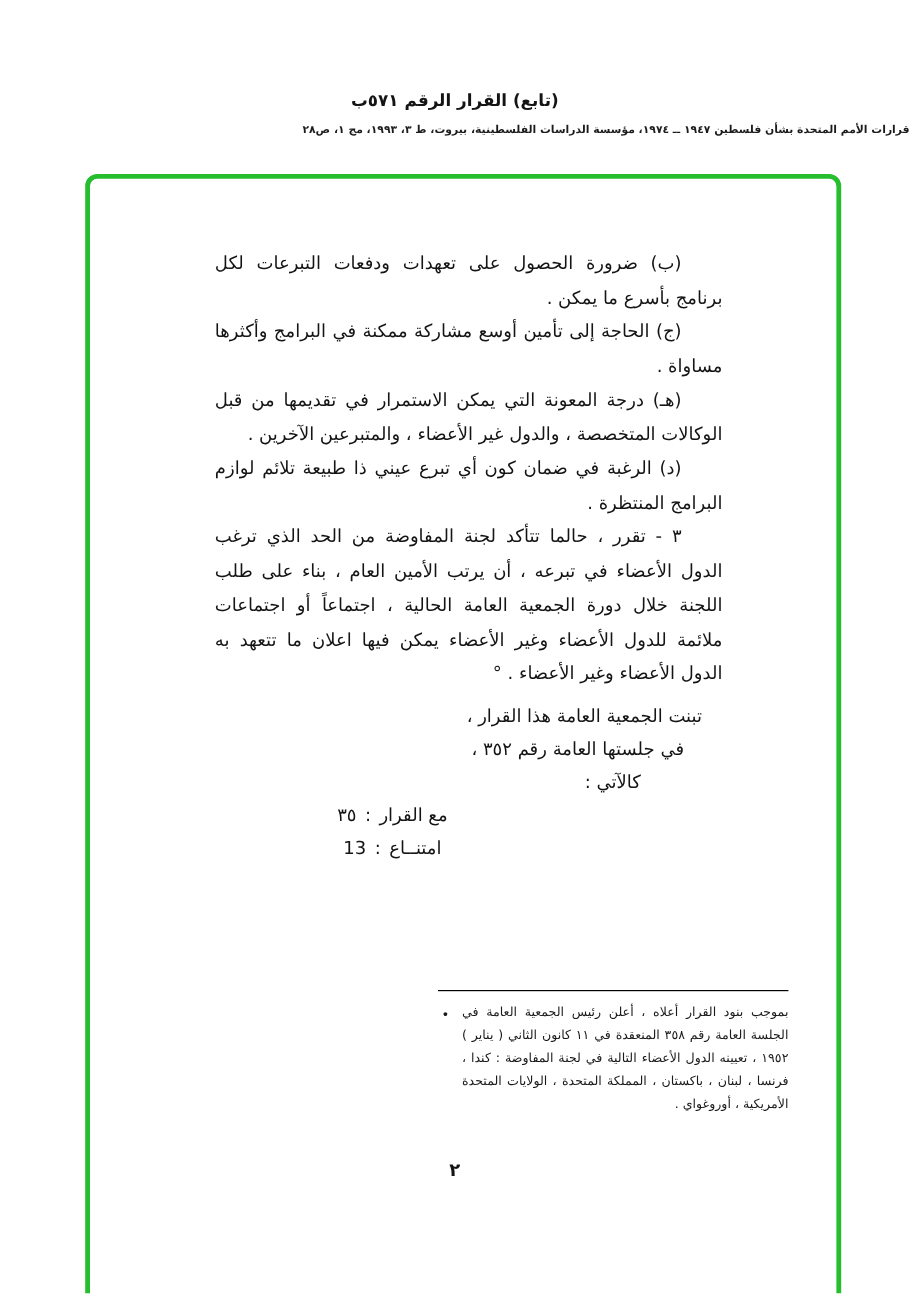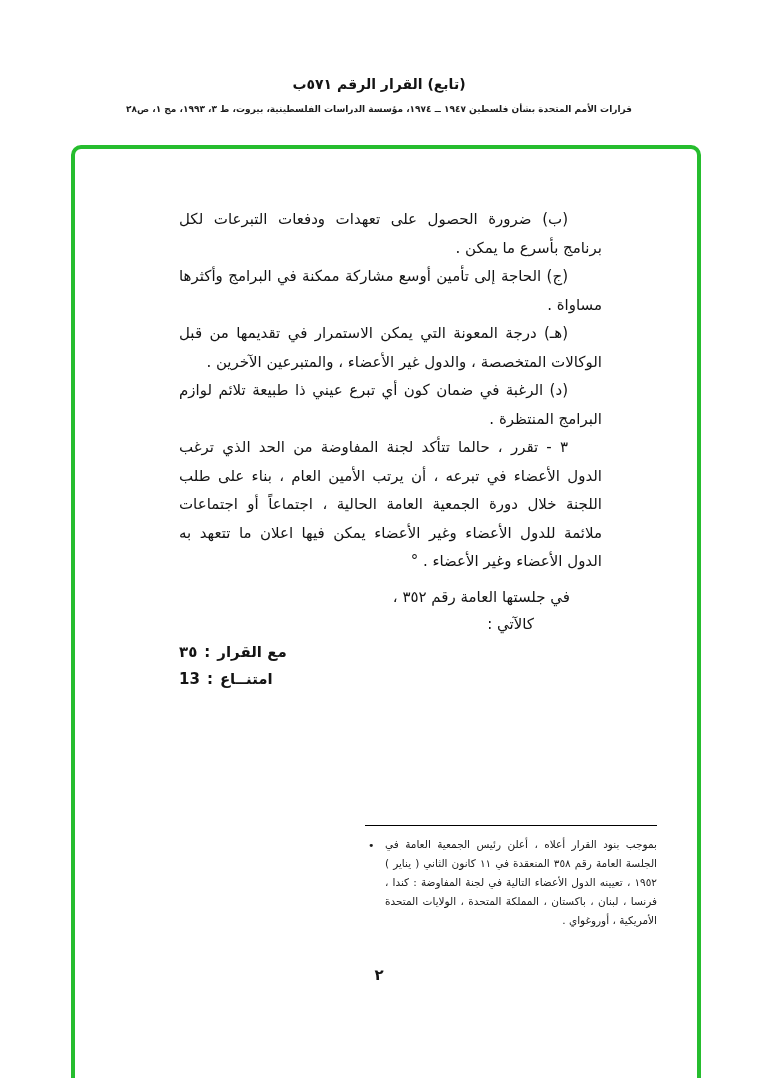--- a/index.html
+++ b/index.html
@@ -19,21 +19,20 @@
     top: 76px; left: 0; width: 100%;
     text-align: center;
     direction: rtl;
     font-size: 14px;
     font-weight: bold;
     letter-spacing: 0.2px;
   }
   .doc-citation {
     position: absolute;
     top: 104px; left: 0; width: 100%;
-    text-align: center;
     direction: rtl;
     font-size: 9px;
     font-weight: bold;
     color: #1c1c1c;
   }
   .highlight-box {
     position: absolute;
     left: 71px; top: 145px;
     width: 630px; height: 1016px;
     border: 4px solid #26bd2e;
@@ -48,21 +47,21 @@
     font-size: 15px;
     line-height: 28.5px;
   }
   .body-para { text-indent: 34px; }
   .adopt-block { margin-top: 8px; }
   .adopt { text-align: right; line-height: 27.5px; }
   .adopt-0 { padding-right: 17px; }
   .adopt-1 { padding-right: 32px; }
   .adopt-2 { padding-right: 68px; }
   .votes { margin-top: 0; }
-  .vote-row { text-align: left; padding-right: 127px; line-height: 27.5px; font-weight: bold; }
+  .vote-row { text-align: center; padding-right: 127px; line-height: 27.5px; }
   .vote-sep { margin: 0 7px; }
   .footnote-block {
     position: absolute;
     top: 676px; right: 40px;
     width: 292px;
   }
   .footnote-rule {
     border: none;
     border-top: 1px solid #000000;
     margin: 0 0 9px 0;
@@ -101,20 +100,21 @@
   <div class="highlight-box">
 
     <div class="main-text">
       <p class="body-para">(ب) ضرورة الحصول على تعهدات ودفعات التبرعات لكل برنامج بأسرع ما يمكن .</p>
       <p class="body-para">(ج) الحاجة إلى تأمين أوسع مشاركة ممكنة في البرامج وأكثرها مساواة .</p>
       <p class="body-para">(هـ) درجة المعونة التي يمكن الاستمرار في تقديمها من قبل الوكالات المتخصصة ، والدول غير الأعضاء ، والمتبرعين الآخرين .</p>
       <p class="body-para">(د) الرغبة في ضمان كون أي تبرع عيني ذا طبيعة تلائم لوازم البرامج المنتظرة .</p>
       <p class="body-para">٣ - تقرر ، حالما تتأكد لجنة المفاوضة من الحد الذي ترغب الدول الأعضاء في تبرعه ، أن يرتب الأمين العام ، بناء على طلب اللجنة خلال دورة الجمعية العامة الحالية ، اجتماعاً أو اجتماعات ملائمة للدول الأعضاء وغير الأعضاء يمكن فيها اعلان ما تتعهد به الدول الأعضاء وغير الأعضاء . °</p>
 
       <div class="adopt-block">
+        <p class="adopt adopt-0">تبنت الجمعية العامة هذا القرار ،</p>
         <p class="adopt adopt-1">في جلستها العامة رقم ٣٥٢ ،</p>
         <p class="adopt adopt-2">كالآتي :</p>
       </div>
 
       <div class="votes">
         <div class="vote-row">
           <span>مع القرار</span><span class="vote-sep">:</span><span>٣٥</span>
         </div>
         <div class="vote-row">
           <span>امتنــاع</span><span class="vote-sep">:</span><span>13</span>

